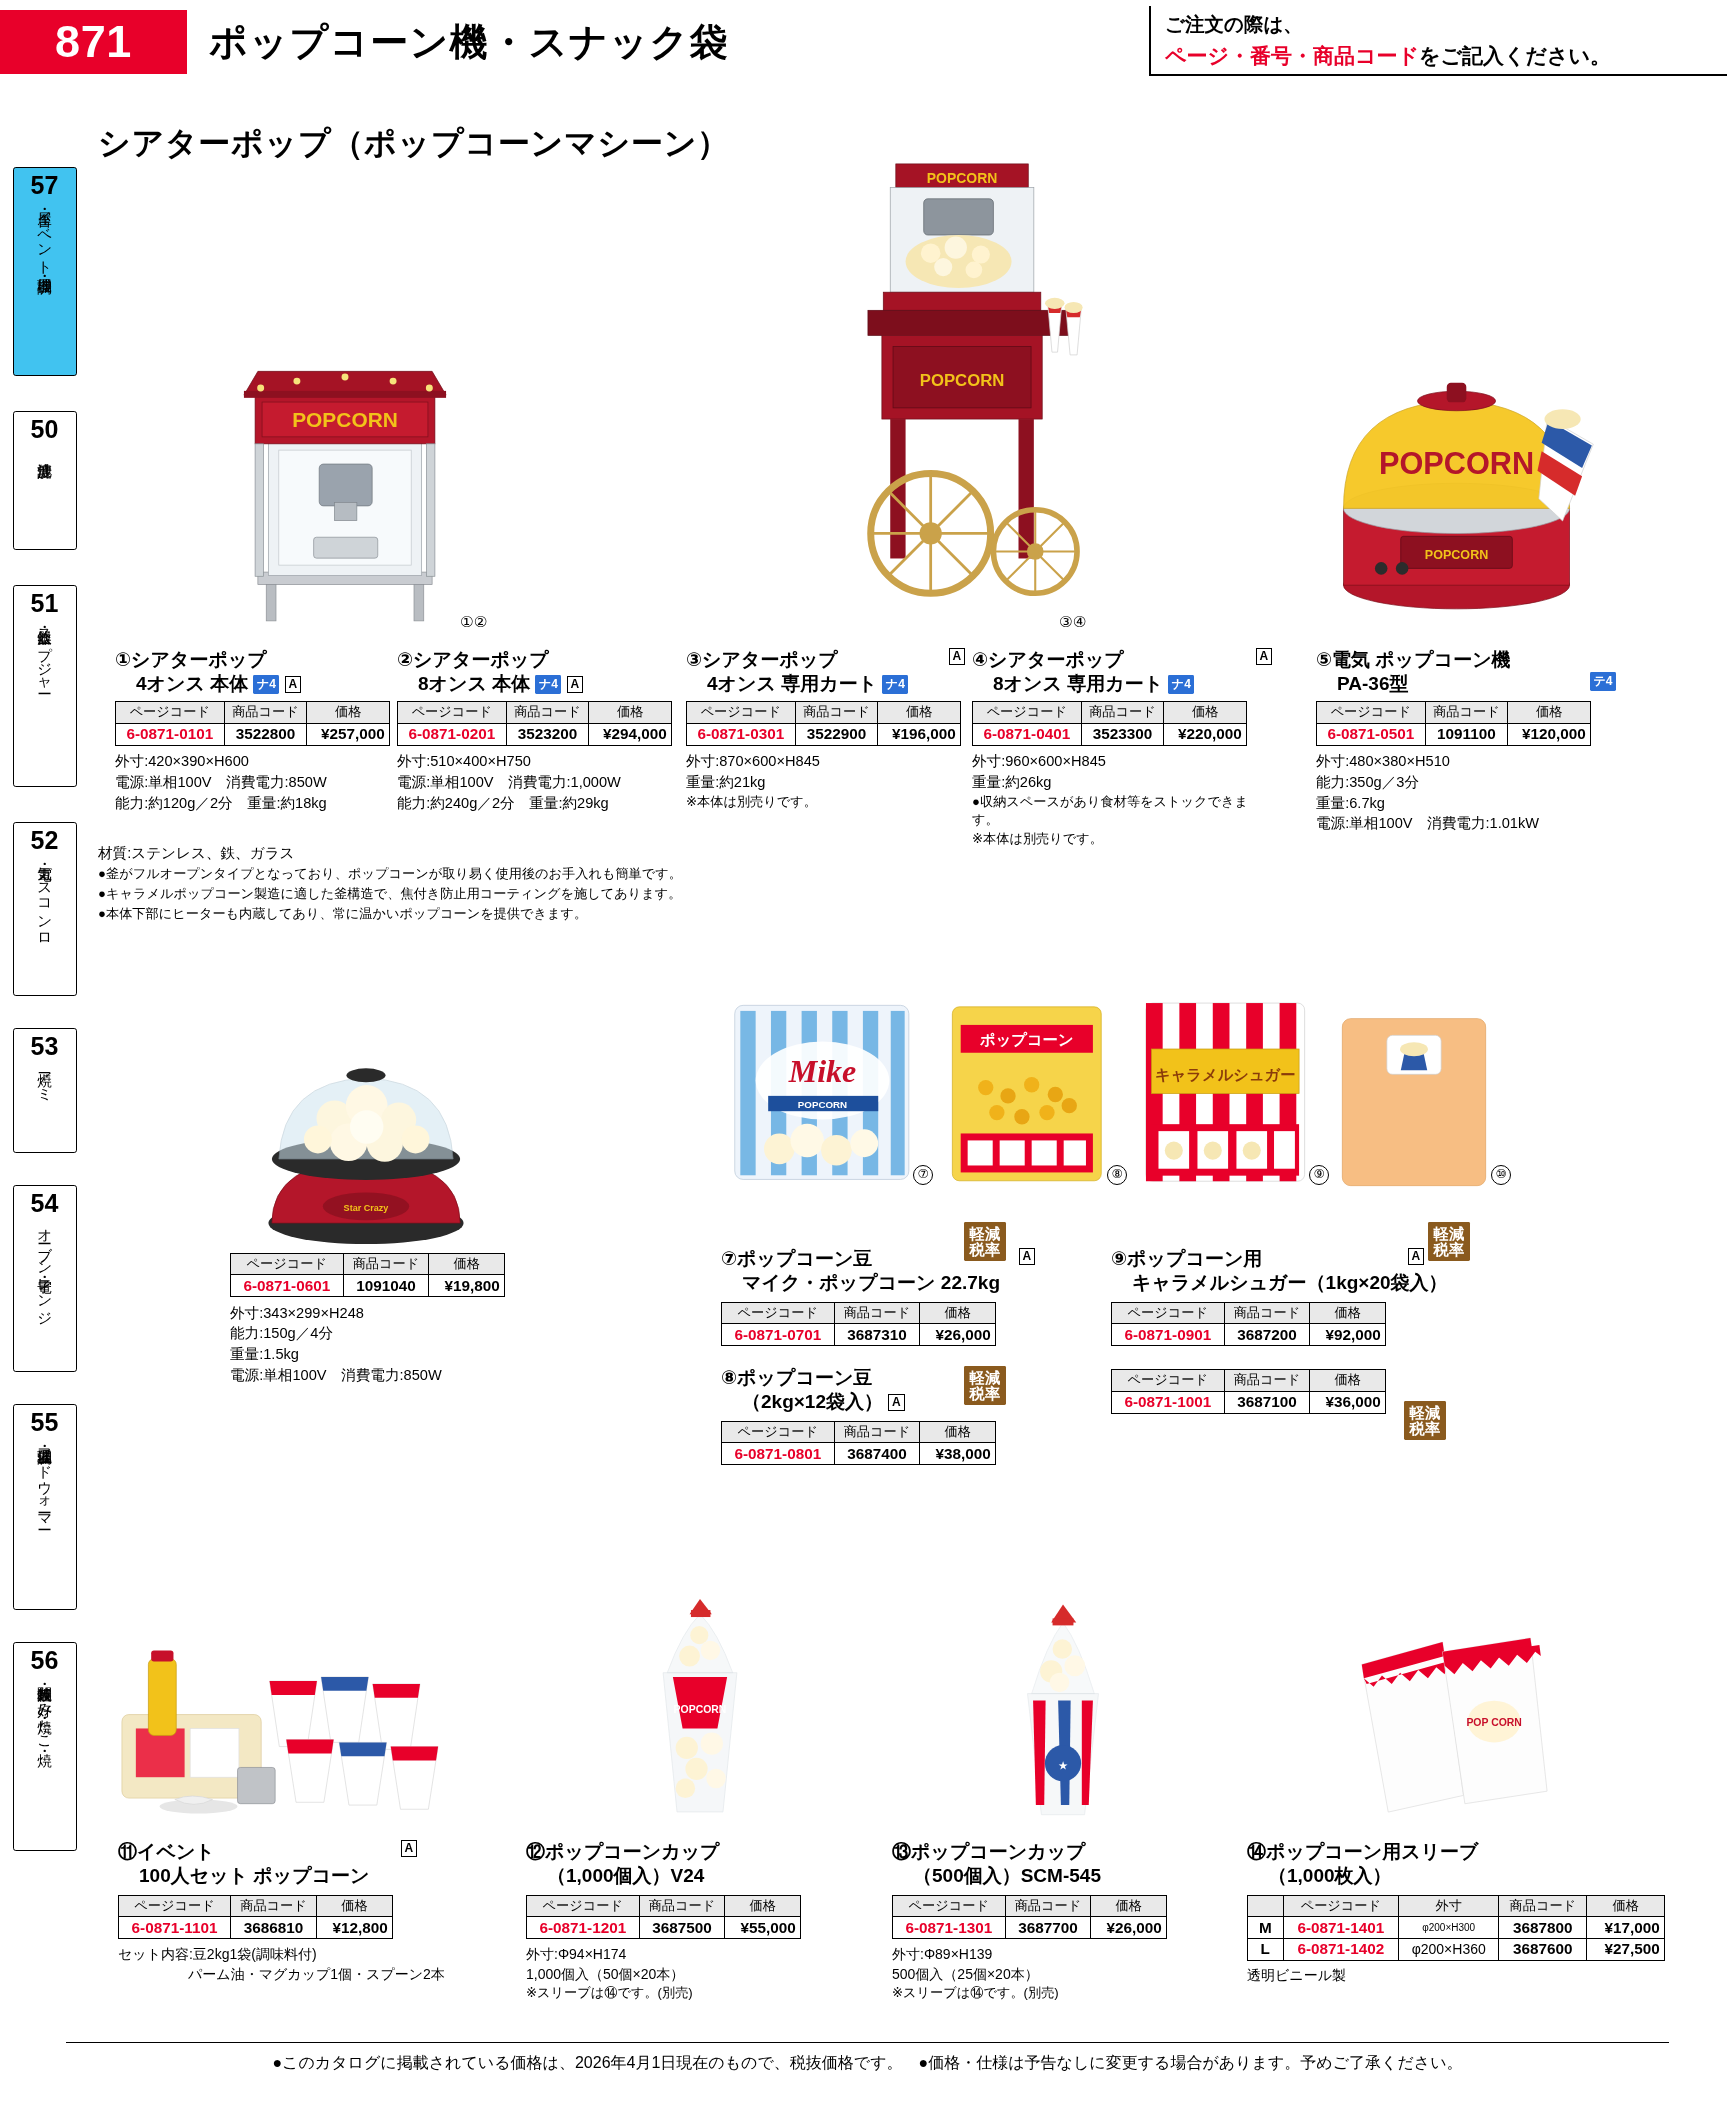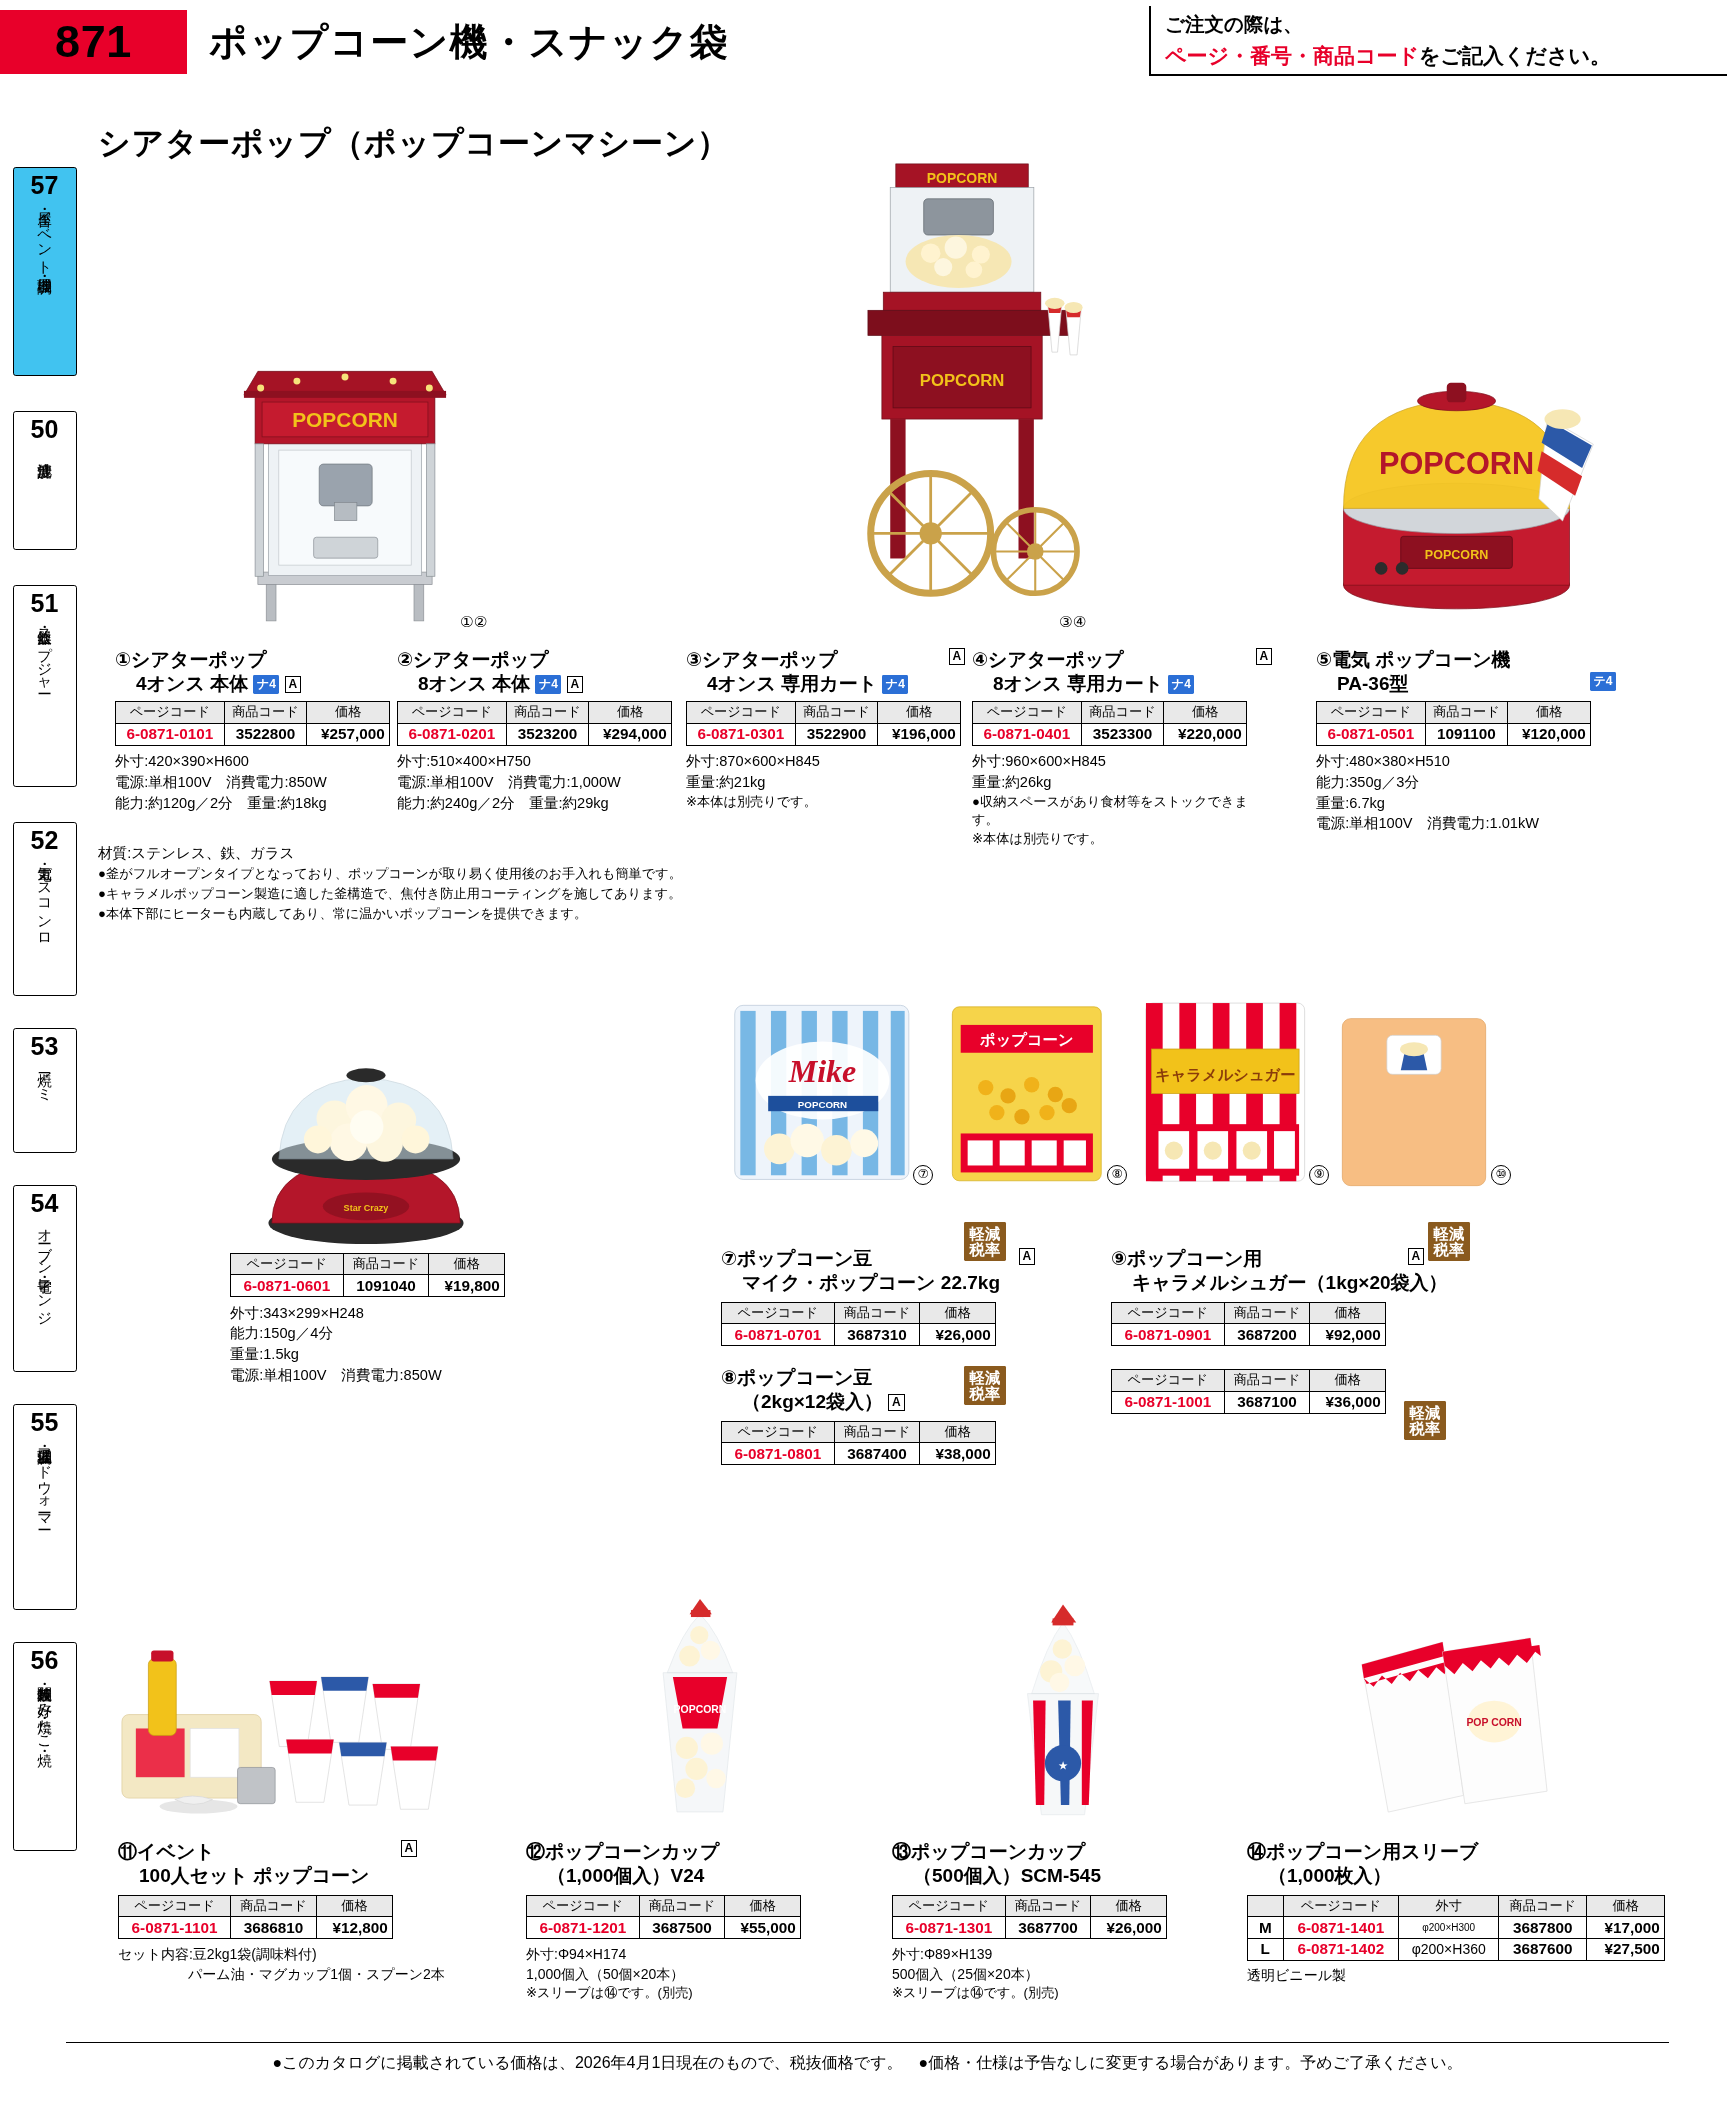--- a/index.html
+++ b/index.html
@@ -1,20 +1,20 @@
 <!DOCTYPE html>
 <html style="font-size:11px"><head>
 <meta charset="utf-8">
 <style>
   html,body{margin:0;padding:0;background:#fff;}
   body{width:1734px;height:2108px;position:relative;font-family:"Liberation Sans","DejaVu Sans",sans-serif;color:#000;}
   .page{position:absolute;left:0;top:0;width:1734px;height:2108px;overflow:hidden;}
 
   
-  .pagenum{position:absolute;left:0;top:9.8px;width:187px;height:64px;background:#e8002a;color:#000000;
+  .pagenum{position:absolute;left:0;top:9.8px;width:187px;height:64px;background:#e8002a;color:#ffffff;
            font-size:45px;font-weight:bold;display:flex;align-items:center;justify-content:center;letter-spacing:0.7px;}
   .hdr-title{position:absolute;left:209px;top:16.7px;font-size:38px;font-weight:bold;letter-spacing:1.4px;}
   .hdr-note{position:absolute;right:7px;top:5.6px;width:578px;height:70px;border-left:2.1px solid #000;border-bottom:2.1px solid #000;
             box-sizing:border-box;padding:5.6px 9.8px 0 14px;}
   .hdr-note .l1{font-size:19.5px;font-weight:bold;}
   .hdr-note .l2{font-size:21px;font-weight:bold;margin-top:4.2px;}
   .hdr-note .l2 em{color:#e8002a;font-style:normal;}
 
   
   .sec-title{position:absolute;left:98px;top:122px;font-size:32px;font-weight:bold;letter-spacing:0.7px;}

